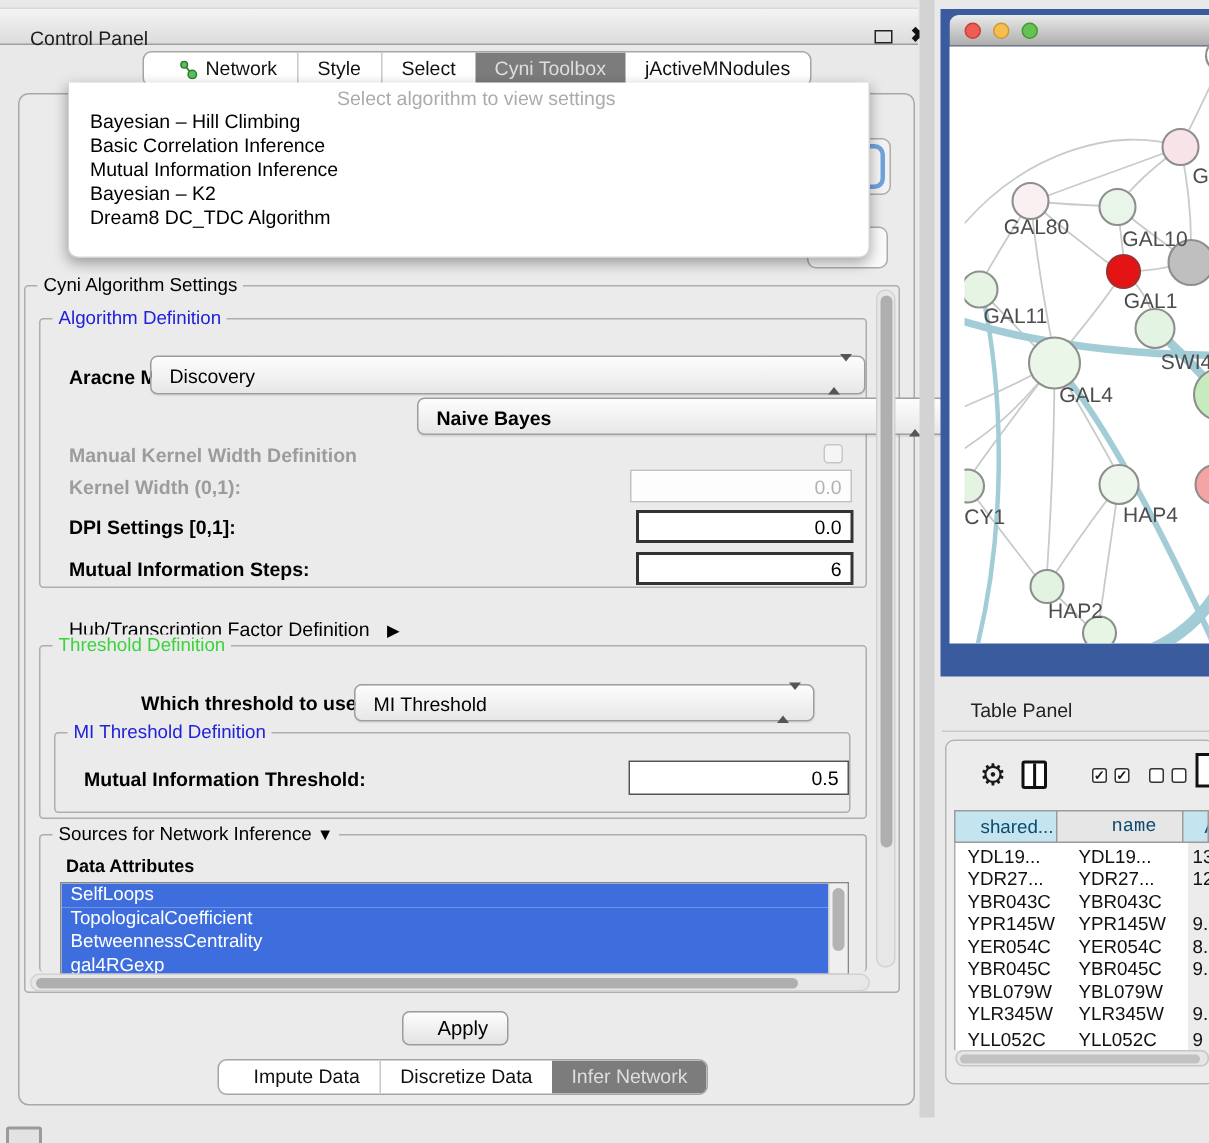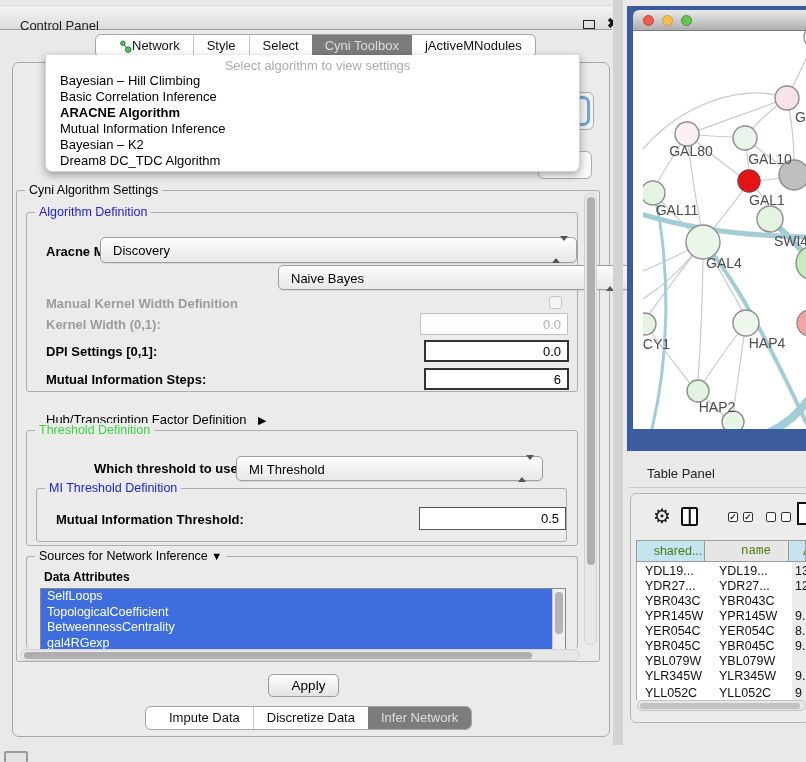--- a/index.html
+++ b/index.html
@@ -9,21 +9,21 @@
 
   
   #cp-topline { left:0; top:5px; width:612px; height:1px; background:#D9D9D9; }
   #cp-titlebar { left:0; top:6px; width:612px; height:24px;
      background:linear-gradient(#F4F4F4,#DCDCDC); border-bottom:1px solid #9E9E9E; }
   #cp-title { left:10px; top:12px; font-size:13px; color:#1d1d1d; }
   #cp-float { left:583px; top:14px; width:9px; height:9px; border:1.6px solid #222; }
   #cp-close { left:597px; top:9px; font-size:14px; font-weight:bold; color:#111; }
 
   .tabstrip { display:flex; height:24px; background:#FFF; border:1px solid #A5A5A5; border-radius:6px; overflow:hidden; }
-  .tab { padding:0 13px; line-height:22px; font-size:13px; color:#111; display:flex; align-items:center; white-space:nowrap; }
+  .tab { padding:0 13px; line-height:22px; font-size:13px; color:#111; display:flex; align-items:center; gap:5px; white-space:nowrap; }
   .tab + .tab { border-left:1px solid #C8C8C8; }
   .tab.sel { background:#7C7C7C; color:#DEDEDE; border-left:none; }
   .tab.sel + .tab { border-left:none; }
 
   #cp-panel { left:12px; top:62px; width:598px; height:675px; background:#EBEBEB;
      border:1px solid #A8A8A8; border-radius:7px; }
 
   
   .frag-box { border:1px solid #ACACAC; border-radius:6px; background:#F2F2F2; }
   #frag-focus { left:546px; top:96px; width:44px; height:30px; border:3px solid #6FA3DC; border-radius:7px; background:#F5F5F5; }
@@ -91,21 +91,21 @@
      border:1px solid #B5B5B5; border-radius:6px; }
 
   #icon-gear { left:643px; top:504px; font-size:20px; color:#1a1a1a; }
   #icon-cols { left:681px; top:507px; width:17px; height:19px; border:2.5px solid #111; border-radius:2px; background:#FFF; }
   #icon-cols-mid { position:absolute; left:50%; top:0; width:2.5px; height:100%; background:#111; transform:translateX(-50%); }
   .cb { width:10px; height:10px; border:1.5px solid #333; border-radius:2px; background:#FFF;
      font-size:9px; line-height:9px; text-align:center; color:#222; font-weight:bold; }
   .cbrow { display:flex; gap:5px; }
   #icon-doc { left:797px; top:502px; width:16px; height:23px; border:2.5px solid #111; background:#FFF; }
 
-  .th { top:540px; height:22px; border:1px solid #9B9B9B; font-size:12.5px; color:#4d7c0f;
+  .th { top:540px; height:22px; border:1px solid #9B9B9B; font-size:12.5px; color:#0c4a6e;
      display:flex; align-items:center; justify-content:center; overflow:hidden; }
   .th.blue-h { background:#C4E4EF; }
   .th.gray-h { background:#E6E6E6; }
   .td { position:absolute; font-size:12.5px; color:#111; white-space:nowrap; }
   #tbl-body { left:636px; top:562px; width:156px; height:138px; background:#FFF; border-left:1px solid #ADADAD; }
 
   #tbl-hsb { left:637px; top:700px; width:169px; height:11px; background:#E6E6E6; border:1px solid #C6C6C6; border-radius:5px; }
   #tbl-hsb-thumb { position:absolute; left:2px; top:1.5px; width:160px; height:6.5px; background:#C2C2C2; border-radius:3px; }
 
   svg text { font-family:"Liberation Sans", sans-serif; }
@@ -148,41 +148,40 @@
       </div>
     <div class="tab">
         <span>jActiveMNodules</span>
       </div>
   </div>
 
   <div class="abs" id="popup">
     <div id="popup-prompt">Select algorithm to view settings</div>
     <div class="popup-item">Bayesian – Hill Climbing</div>
     <div class="popup-item">Basic Correlation Inference</div>
-    <div class="popup-item hl">ARACNE Algorithm</div>
     <div class="popup-item">Mutual Information Inference</div>
     <div class="popup-item">Bayesian – K2</div>
     <div class="popup-item">Dream8 DC_TDC Algorithm</div>
   </div>
 
   <div class="abs groupbox" style="left:16px; top:190px; width:584px; height:472px;">
     <span class="gb-label">Cyni Algorithm Settings</span>
   </div>
 
   <div class="abs groupbox" style="left:26px; top:212px; width:552px; height:180px;">
     <span class="gb-label blue">Algorithm Definition</span>
   </div>
 
   <span class="abs flabel" style="left:36px; top:244px;">Aracne Mode:</span>
   <div class="abs combo" style="left:100px; top:237px; width:477px; height:26px;">
     <span class="combo-val" style="line-height:26px;">Discovery</span>
     <span class="stepper"><span class="st-up"></span><span class="st-dn"></span></span>
   </div>
 
-  <div class="abs combo" style="left:278px; top:265px; width:353px; height:25px;">
+  <div class="abs combo" style="left:278px; top:265px; width:353px; height:25px;font-weight:bold;">
     <span class="combo-val" style="line-height:25px;">Naive Bayes</span>
     <span class="stepper"><span class="st-up"></span><span class="st-dn"></span></span>
   </div>
 
   <span class="abs flabel dis" style="left:36px; top:296px;">Manual Kernel Width Definition</span>
   <span class="abs" style="left:549px; top:296px; width:13px; height:13px; border:1px solid #C6C6C6; border-radius:3px; background:#F5F5F5;"></span>
 
   <span class="abs flabel dis" style="left:36px; top:317px;">Kernel Width (0,1):</span>
   <input class="abs tfield dis" style="left: 420px; top: 313px; width: 148px; height: 22px;" readonly="" value="0.0">
 

